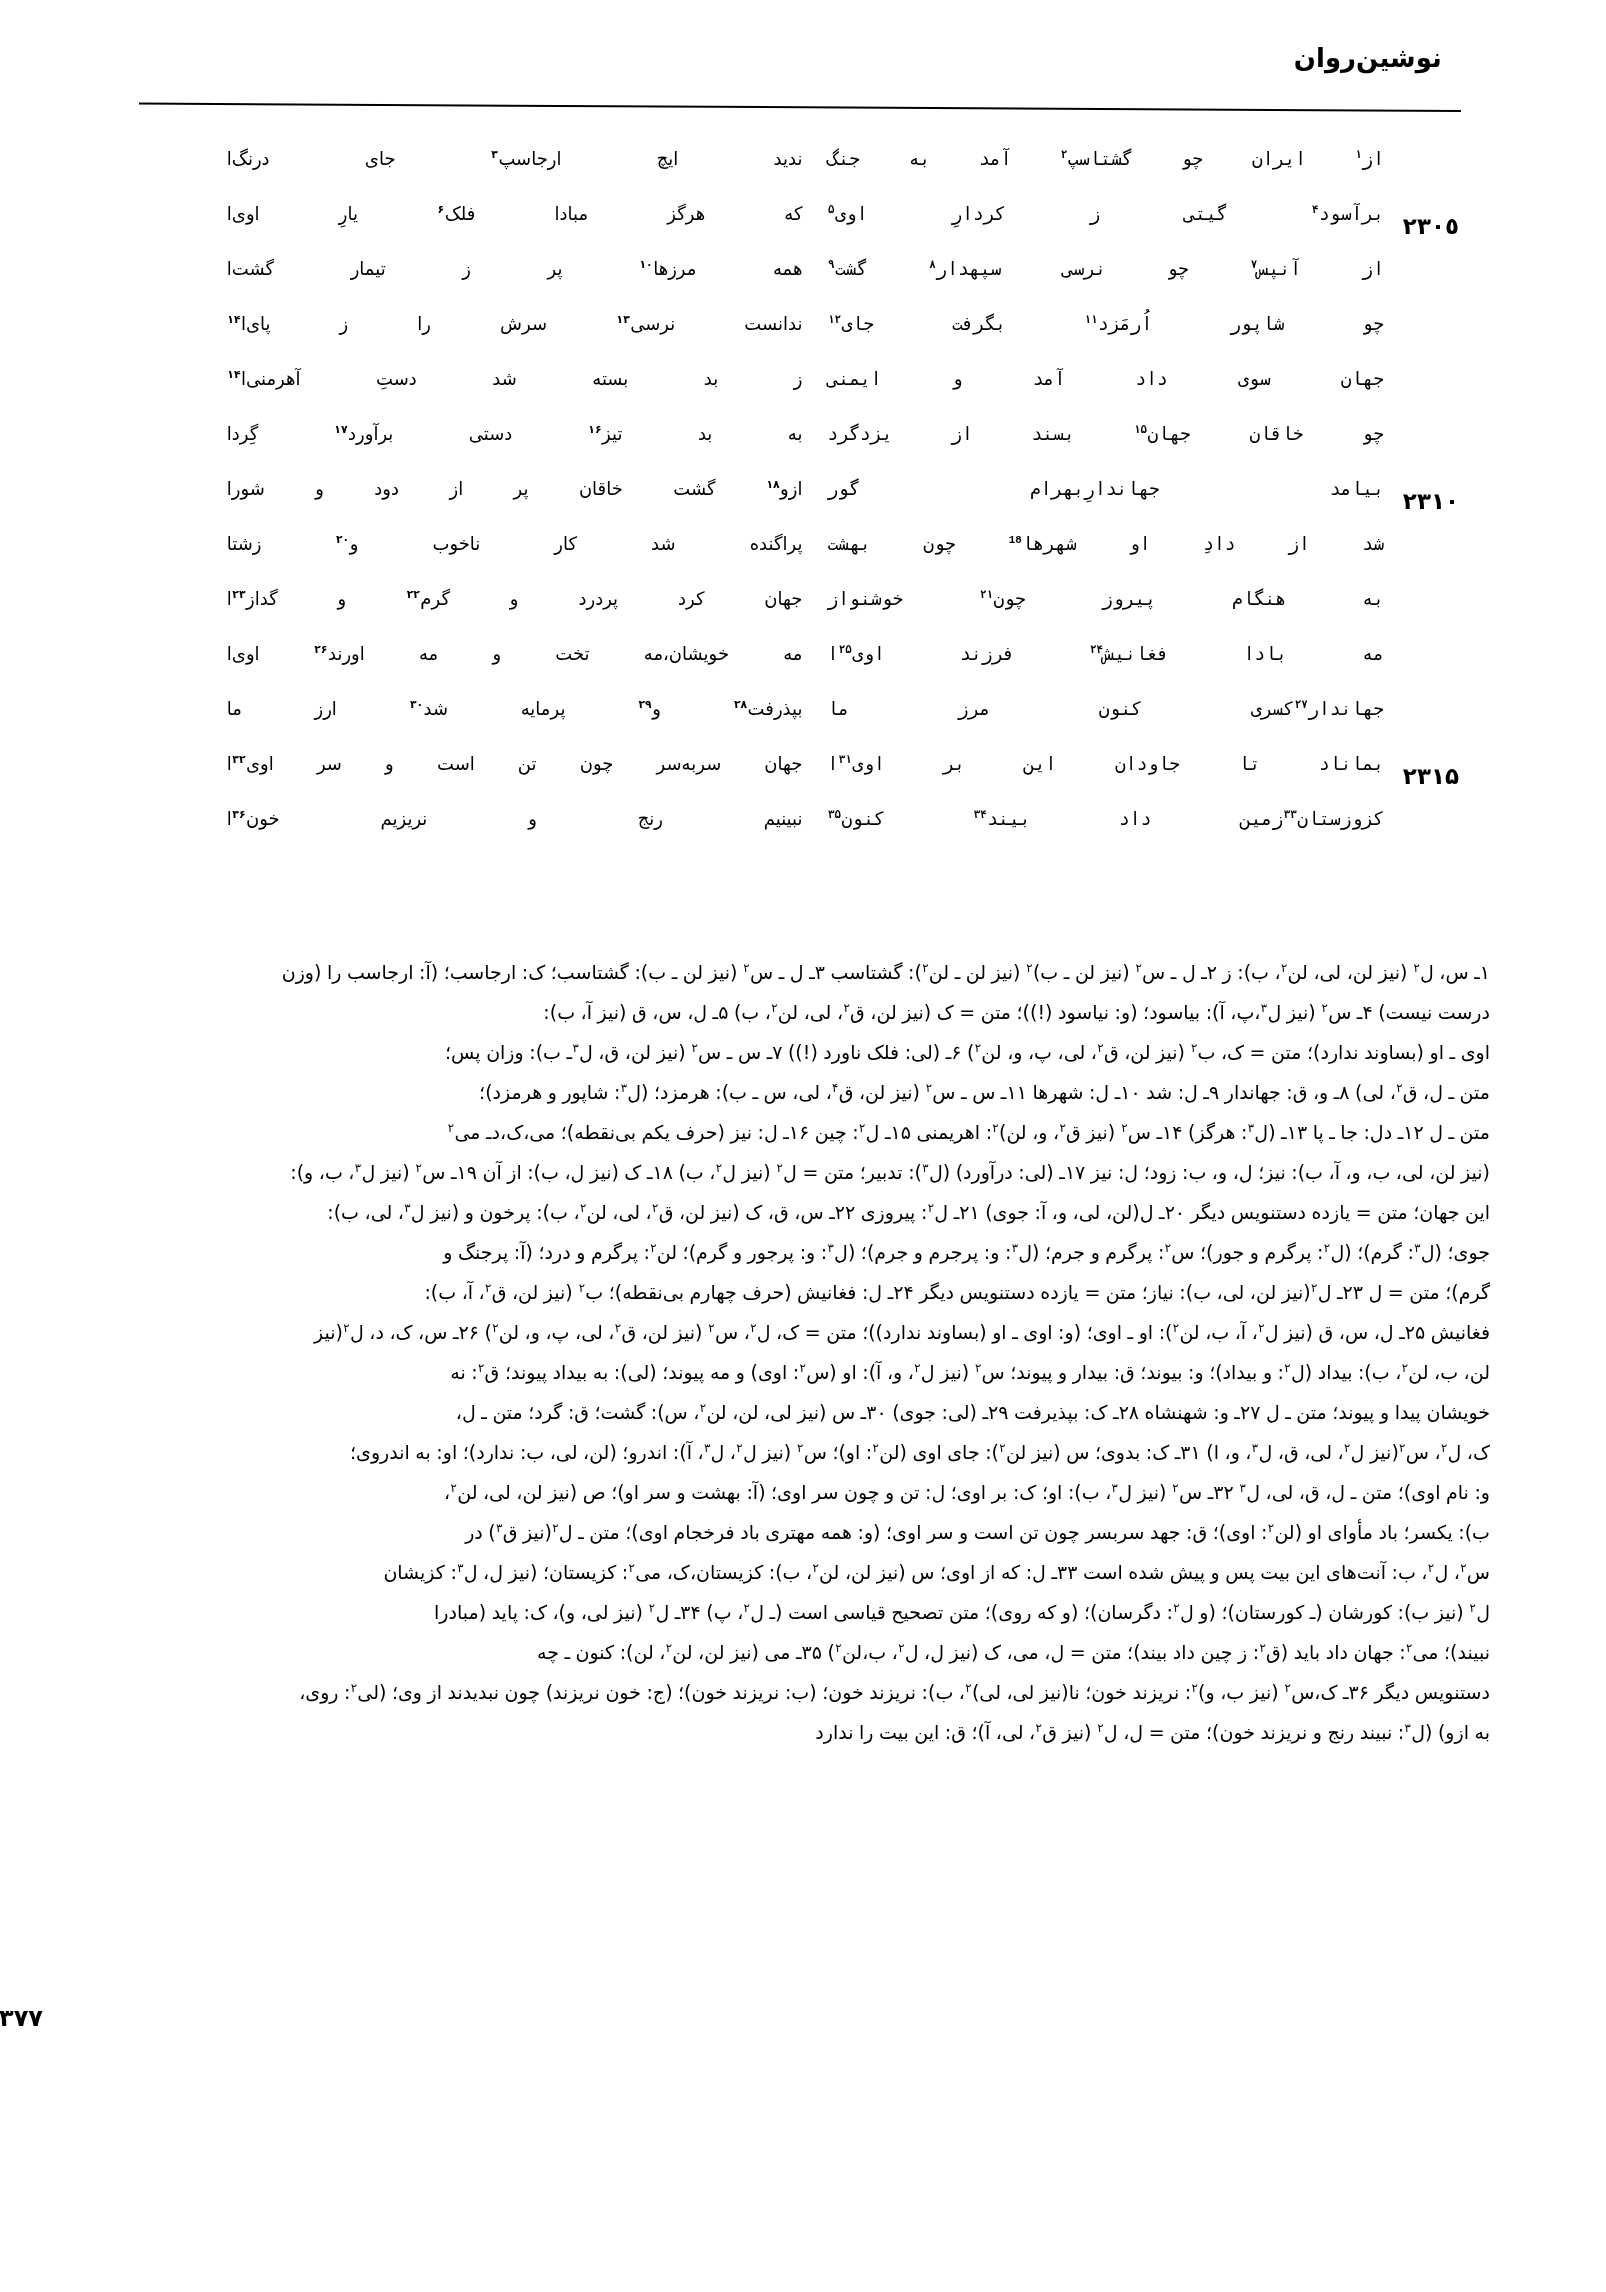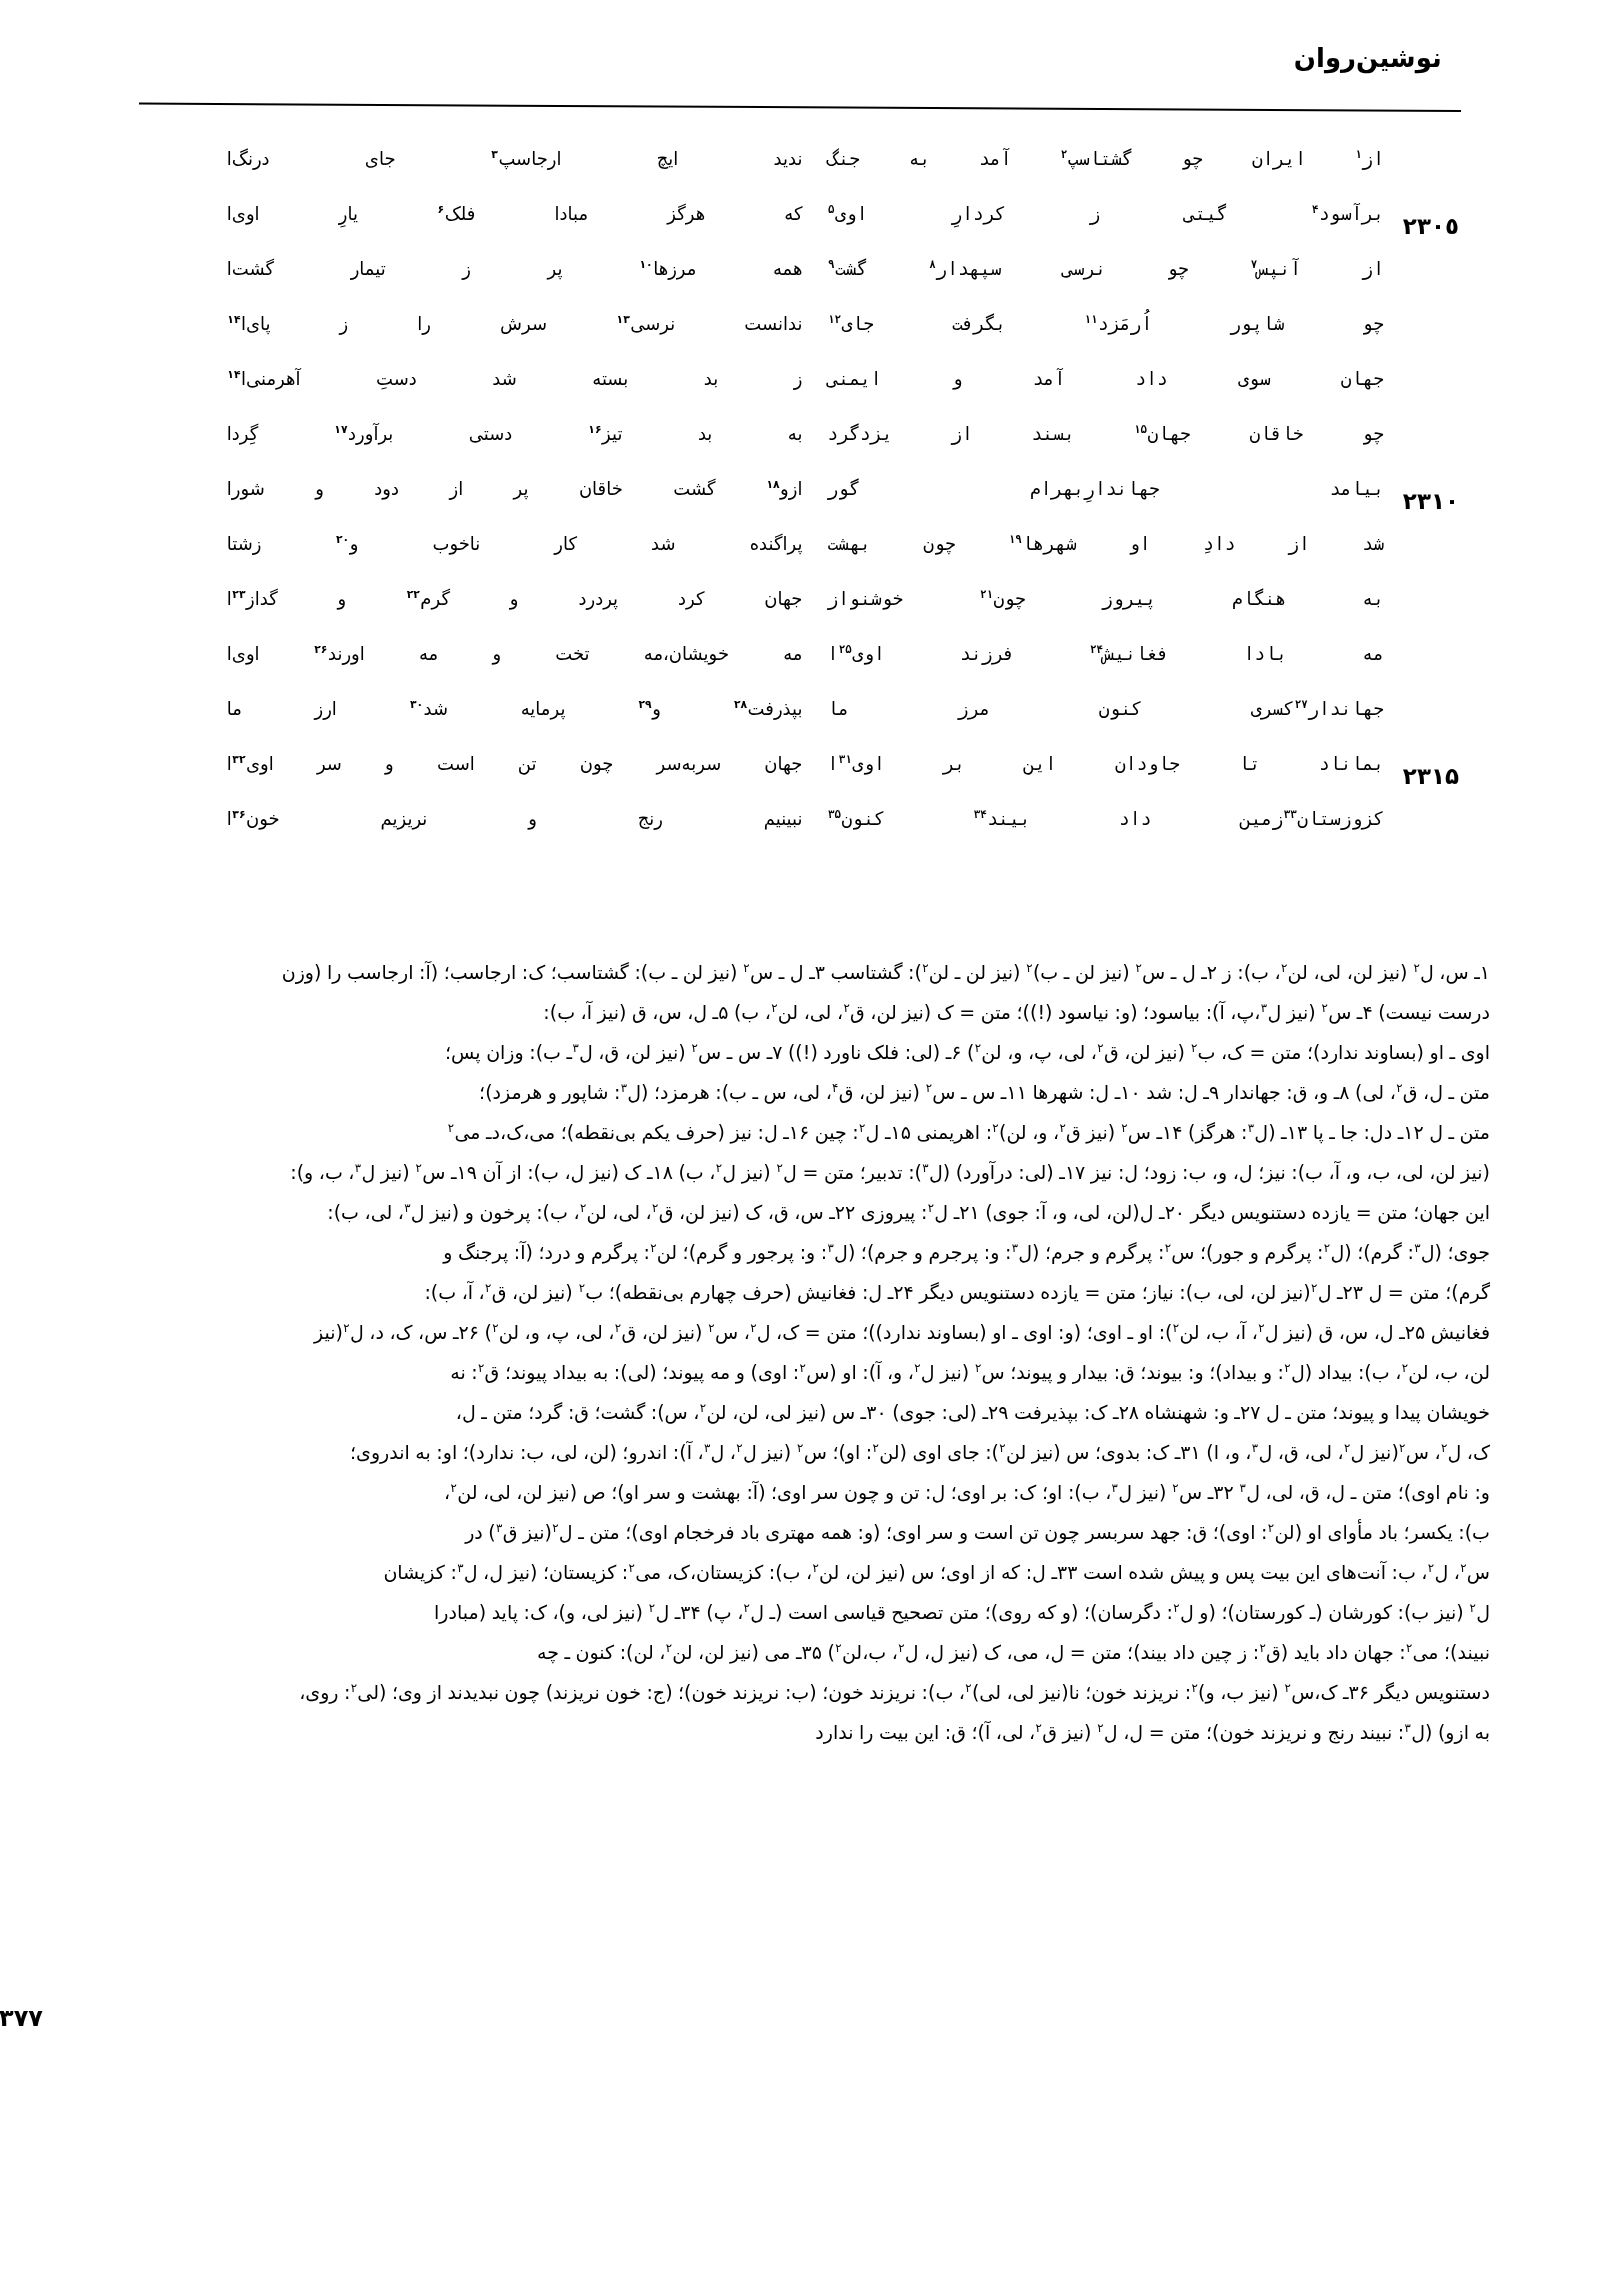--- a/index.html
+++ b/index.html
@@ -166,21 +166,21 @@
       <div class="couplet">
         <div class="hemi hemi-a">چو خاقان جهان<sup class="vr">١۵</sup> بسند از یزدگرد</div>
         <div class="hemi hemi-b">به بد تیز<sup class="vr">١۶</sup> دستی برآورد<sup class="vr">١٧</sup> گِردا</div>
       </div>
       <div class="couplet">
         <span class="vnum">٢٣١٠</span>
         <div class="hemi hemi-a">بیامد       جهاندارِبهرام      گور</div>
         <div class="hemi hemi-b">ازو<sup class="vr">١٨</sup> گشت خاقان پر از دود و شورا</div>
       </div>
       <div class="couplet">
-        <div class="hemi hemi-a">شد از دادِ او شهرها<sup class="vr">١٩</sup> چون بهشت</div>
+        <div class="hemi hemi-a">شد از دادِ او شهرها<sup class="vr">18</sup> چون بهشت</div>
         <div class="hemi hemi-b">پراگنده شد کار ناخوب و<sup class="vr">٢٠</sup> زشتا</div>
       </div>
       <div class="couplet">
         <div class="hemi hemi-a">به هنگام پیروز چون<sup class="vr">٢١</sup> خوشنواز</div>
         <div class="hemi hemi-b">جهان کرد پردرد و گرم<sup class="vr">٢٢</sup> و گداز<sup class="vr">٢٣</sup>ا</div>
       </div>
       <div class="couplet">
         <div class="hemi hemi-a">مه بادا فغانیش<sup class="vr">٢۴</sup> فرزند اوی<sup class="vr">٢۵</sup>ا</div>
         <div class="hemi hemi-b">مه خویشان،مه تخت و مه اورند<sup class="vr">٢۶</sup> اوی‌ا</div>
       </div>

